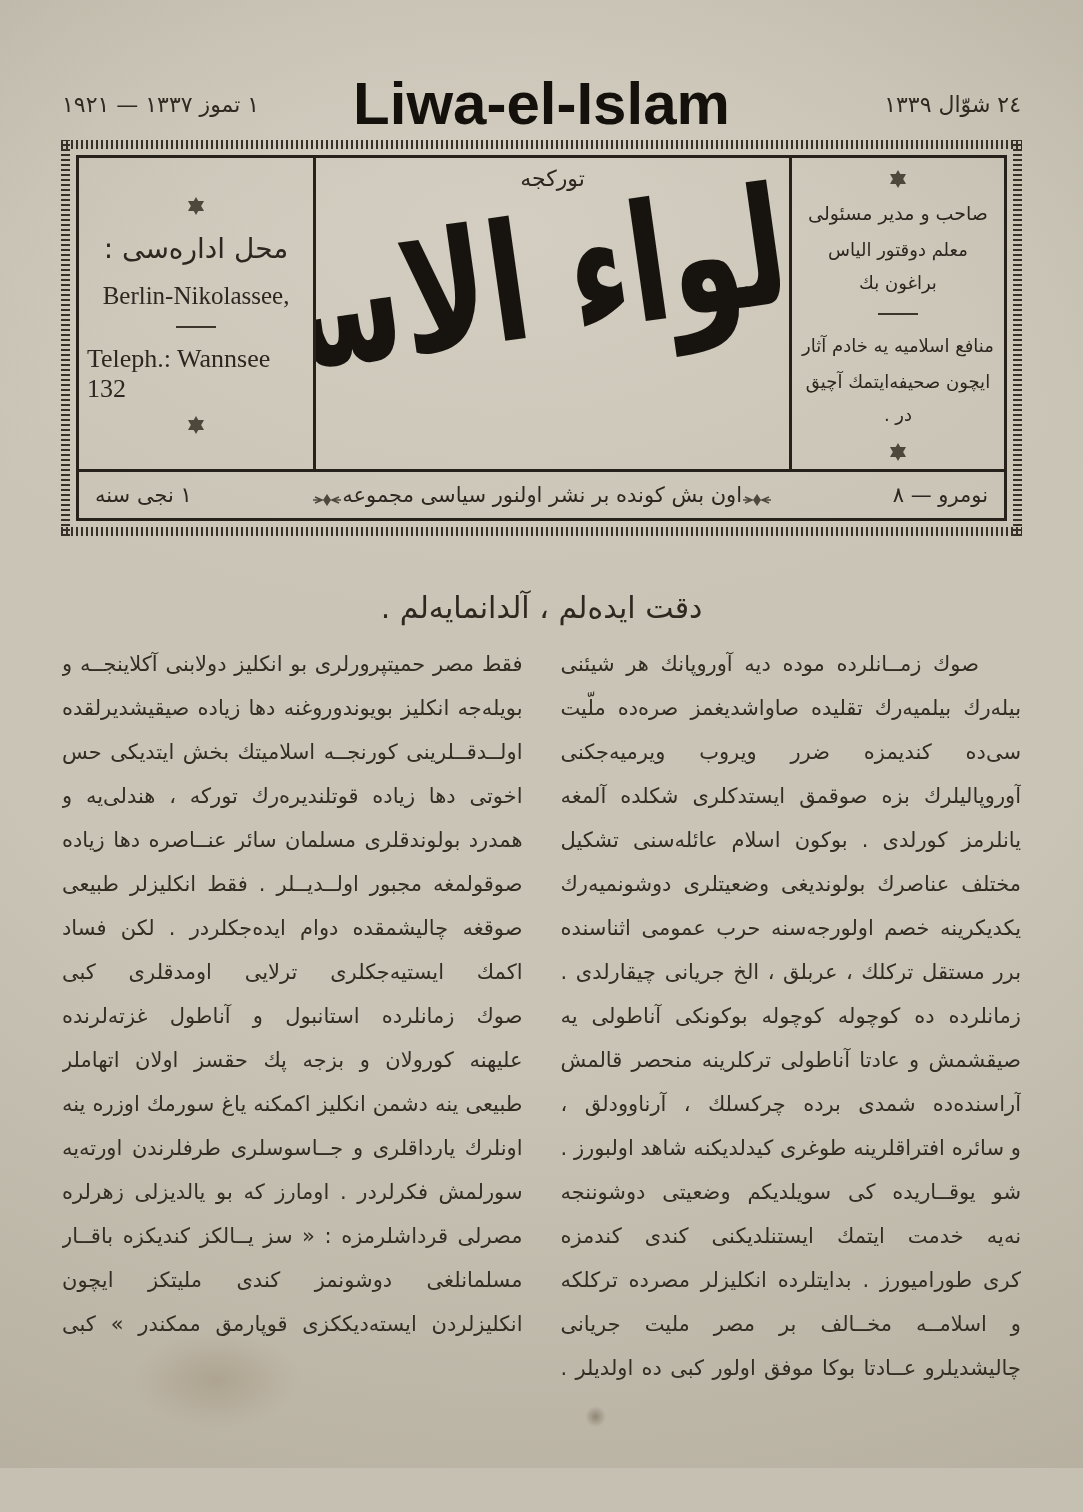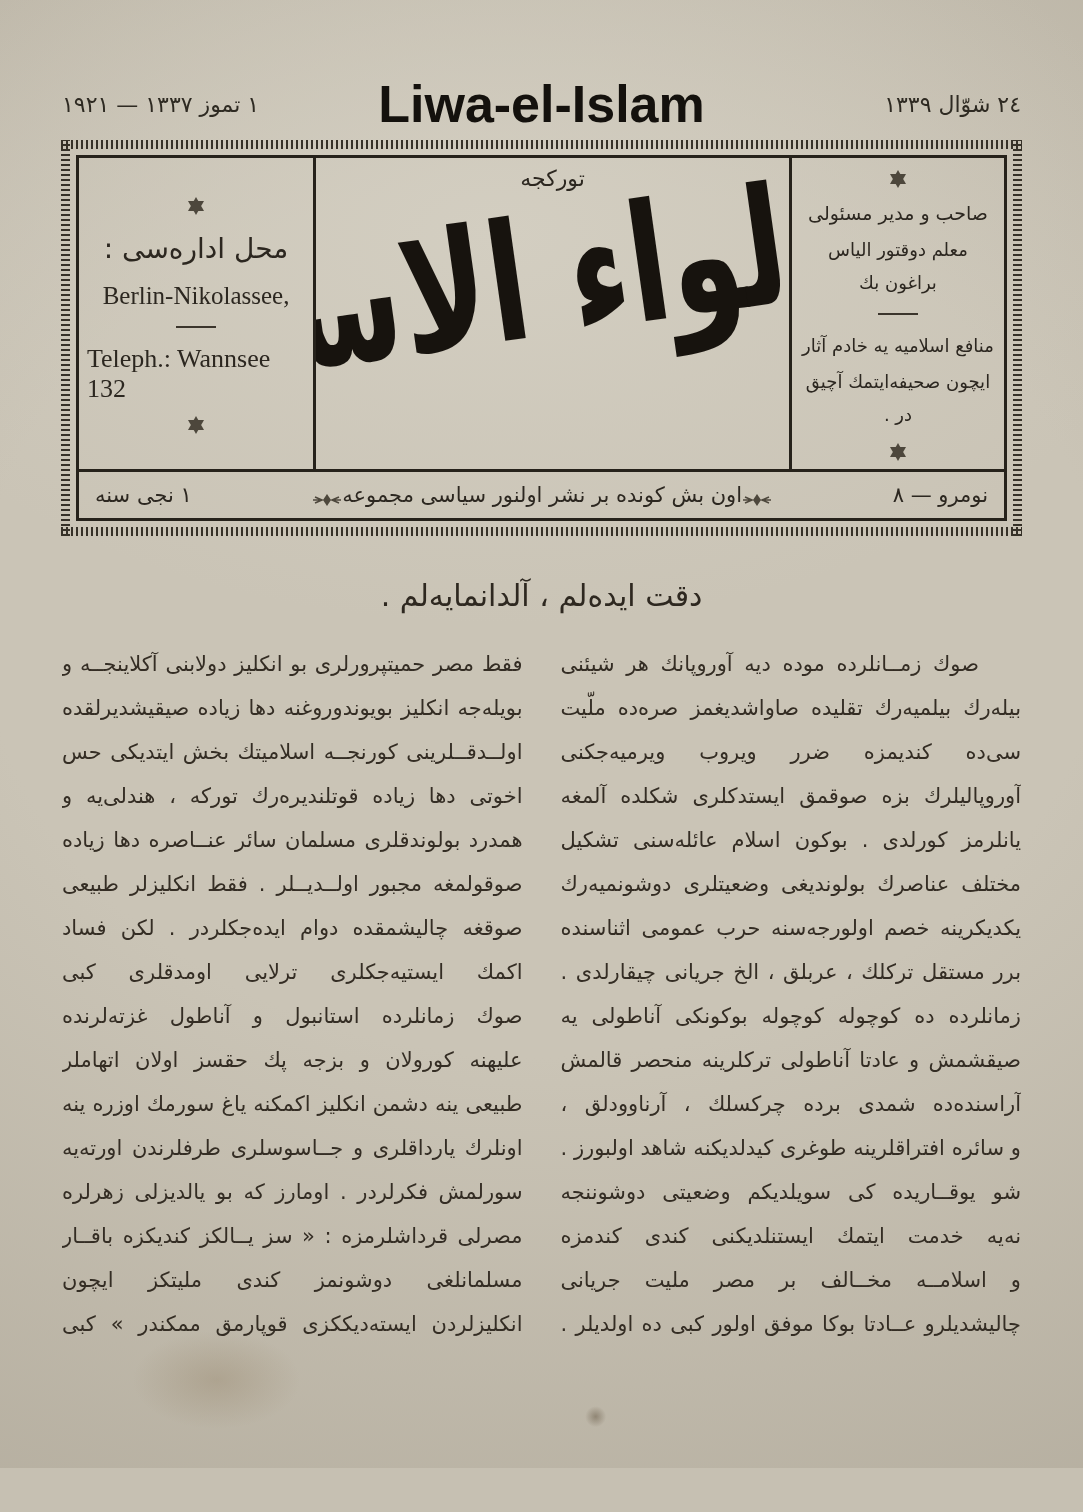--- a/index.html
+++ b/index.html
@@ -22,21 +22,21 @@
   
   .topbar {
     position:absolute; top:74px; left:62px; right:62px; height:60px;
     display:grid; grid-template-columns:1fr auto 1fr; align-items:center;
   }
   .date { font-size:22px; color:#2e2a22; letter-spacing:1px; }
   .date.left  { text-align:left; }
   .date.right { text-align:right; }
   .paper-title {
     margin:0; font-family:"Liberation Sans", sans-serif; font-weight:bold;
-    font-size:52px; letter-spacing:0; color:#14110d; line-height:1;
+    font-size:60px; letter-spacing:0; color:#14110d; line-height:1;
   }
 
   
   .masthead { position:absolute; top:140px; left:61px; width:961px; height:396px; }
   .edge { position:absolute; background-color:transparent; }
   .edge-top, .edge-bottom {
     left:0; right:0; height:9px;
     background:repeating-linear-gradient(90deg,#363128 0 2px, rgba(0,0,0,0) 2px 5px);
   }
   .edge-top { top:0; } .edge-bottom { bottom:0; }
@@ -82,21 +82,21 @@
   .strip {
     flex:0 0 46px; border-top:3px solid #26221b;
     display:flex; align-items:center; justify-content:space-between;
     padding:0 16px; font-size:21px; color:#2c2720;
   }
   .strip-center { display:flex; align-items:center; }
   .fleuron { display:inline-block; width:30px; height:14px; }
 
   
   .heading { position:absolute; top:578px; left:0; right:0; text-align:center;
-    font-size:30px; font-weight:normal; color:#2e2820; margin:0; }
+    font-size:30px; font-weight:normal; color:#2e2820; margin:12px; }
   .columns {
     position:absolute; top:642px; left:62px; width:959px;
     display:grid; grid-template-columns:1fr 1fr; column-gap:38px;
   }
   .col { min-width:0; }
   .line {
     height:44px; line-height:44px; overflow:hidden;
     font-size:21px; color:#342d24;
     text-align:justify; text-align-last:justify;
   }
@@ -180,20 +180,21 @@
         <div class="line">يانلرمز كورلدى . بوكون اسلام عائله‌سنى تشكيل ايدن</div>
         <div class="line">مختلف عناصرك بولونديغى وضعيتلرى دوشونميه‌رك عادتا</div>
         <div class="line">يكديكرينه خصم اولورجه‌سنه حرب عمومى اثناسنده</div>
         <div class="line">برر مستقل تركلك ، عربلق ، الخ جريانى چيقارلدى . صوك</div>
         <div class="line">زمانلرده ده كوچوله كوچوله بوكونكى آناطولى يه</div>
         <div class="line">صيقشمش و عادتا آناطولى تركلرينه منحصر قالمش عثمانليلر</div>
         <div class="line">آراسنده‌ده شمدى برده چركسلك ، آرناوودلق ، بوشناقلق</div>
         <div class="line">و سائره افتراقلرينه طوغرى كيدلديكنه شاهد اولبورز .</div>
         <div class="line">شو يوقــاريده كى سويلديكم وضعيتى دوشوننجه بونكله</div>
         <div class="line">نه‌يه خدمت ايتمك ايستنلديكنى كندى كندمزه صورمقدن</div>
+        <div class="line">كرى طوراميورز . بدايتلرده انكليزلر مصرده تركلكه</div>
         <div class="line">و اسلامــه مخــالف بر مصر مليت جريانى چيقــارمغــه</div>
         <div class="line">چاليشديلرو عــادتا بوكا موفق اولور كبى ده اولديلر .</div>
       </div>
     <div class="col col-second">
         <div class="line">فقط مصر حميتپرورلرى بو انكليز دولابنى آكلاينجــه و</div>
         <div class="line">بويله‌جه انكليز بويوندوروغنه دها زياده صيقيشديرلقده</div>
         <div class="line">اولــدقــلرينى كورنجــه اسلاميتك بخش ايتديكى حس</div>
         <div class="line">اخوتى دها زياده قوتلنديره‌رك توركه ، هندلى‌يه و خلاصه</div>
         <div class="line">همدرد بولوندقلرى مسلمان سائر عنــاصره دها زياده</div>
         <div class="line">صوقولمغه مجبور اولــديــلر . فقط انكليزلر طبيعى تفرقه</div>

